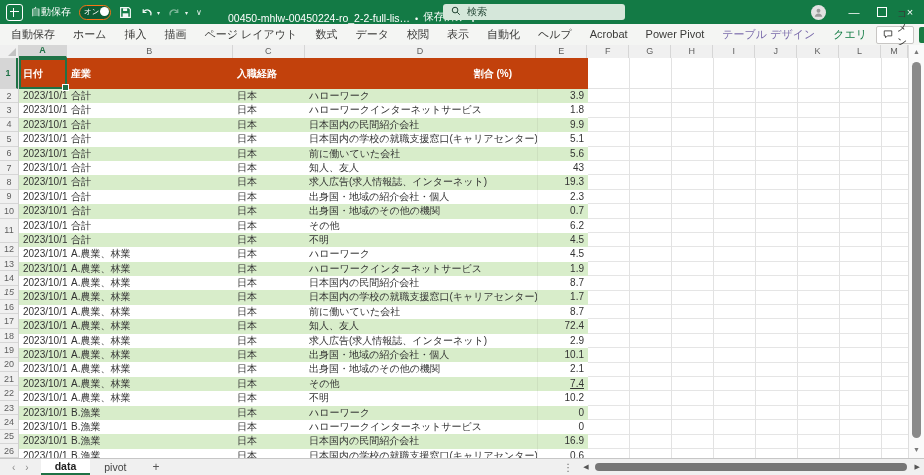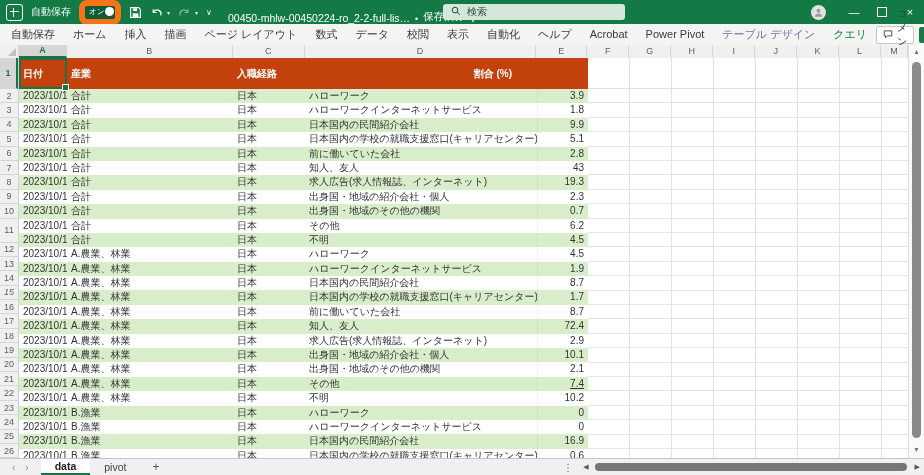--- a/index.html
+++ b/index.html
@@ -7,21 +7,21 @@
        font-family:"Liberation Sans","DejaVu Sans",sans-serif;
        -webkit-font-smoothing:antialiased;background:#fff;}
 
   
   .titlebar{position:absolute;left:0;top:0;width:924px;height:24px;background:#137a45;color:#fff;}
   .tb-left{position:absolute;left:6px;top:0;height:24px;display:flex;align-items:center;gap:8px;}
   .appicon{width:15px;height:15px;border-radius:3px;border:1.4px solid #fff;position:relative;flex:0 0 auto;}
   .appicon:before{content:"";position:absolute;left:3px;right:3px;top:6px;border-top:1.4px solid #fff;}
   .appicon:after{content:"";position:absolute;top:3px;bottom:3px;left:6px;border-left:1.4px solid #fff;}
   .autosave-label{font-size:10px;}
-  .toggle{width:30px;height:13px;border:6px solid #f97316;border-radius:8px;background:#0d5c35;position:relative;
+  .toggle{width:30px;height:13px;border:1px solid #f97316;border-radius:8px;background:#0d5c35;position:relative;
           display:flex;align-items:center;}
   .toggle .on-label{font-size:7.5px;margin-left:4px;}
   .toggle .knob{position:absolute;right:1px;top:1px;width:9px;height:9px;border-radius:50%;background:#fff;}
   .tb-ico{font-size:12px;line-height:24px;opacity:.95;}
   .tb-ico svg{display:block;}
   .dim{opacity:.45;}
   .caret-sm{font-size:6px;opacity:.9;margin-left:-4px;}
   .qat-chevron{font-size:8px;opacity:.9;letter-spacing:-1px;}
   .tb-title{position:absolute;left:228px;top:0;height:24px;display:flex;align-items:flex-end;gap:5px;font-size:10.5px;white-space:nowrap;}
   .tb-title .dot{font-size:9px;}
@@ -277,21 +277,21 @@
               <div class="td" style="width: 166px;">合計</div>
               <div class="td" style="width: 72px;">日本</div>
               <div class="td" style="width: 232px;">日本国内の学校の就職支援窓口(キャリアセンター)</div>
               <div class="td num pct" style="width: 51px;">5.1</div>
             </div>
             <div class="trow band">
               <div class="td date" style="width: 48px;">2023/10/1</div>
               <div class="td" style="width: 166px;">合計</div>
               <div class="td" style="width: 72px;">日本</div>
               <div class="td" style="width: 232px;">前に働いていた会社</div>
-              <div class="td num pct" style="width: 51px;">2.8</div>
+              <div class="td num pct" style="width: 51px;">5.6</div>
             </div>
             <div class="trow">
               <div class="td date" style="width: 48px;">2023/10/1</div>
               <div class="td" style="width: 166px;">合計</div>
               <div class="td" style="width: 72px;">日本</div>
               <div class="td" style="width: 232px;">知人、友人</div>
               <div class="td num pct" style="width: 51px;">43</div>
             </div>
             <div class="trow band">
               <div class="td date" style="width: 48px;">2023/10/1</div>

